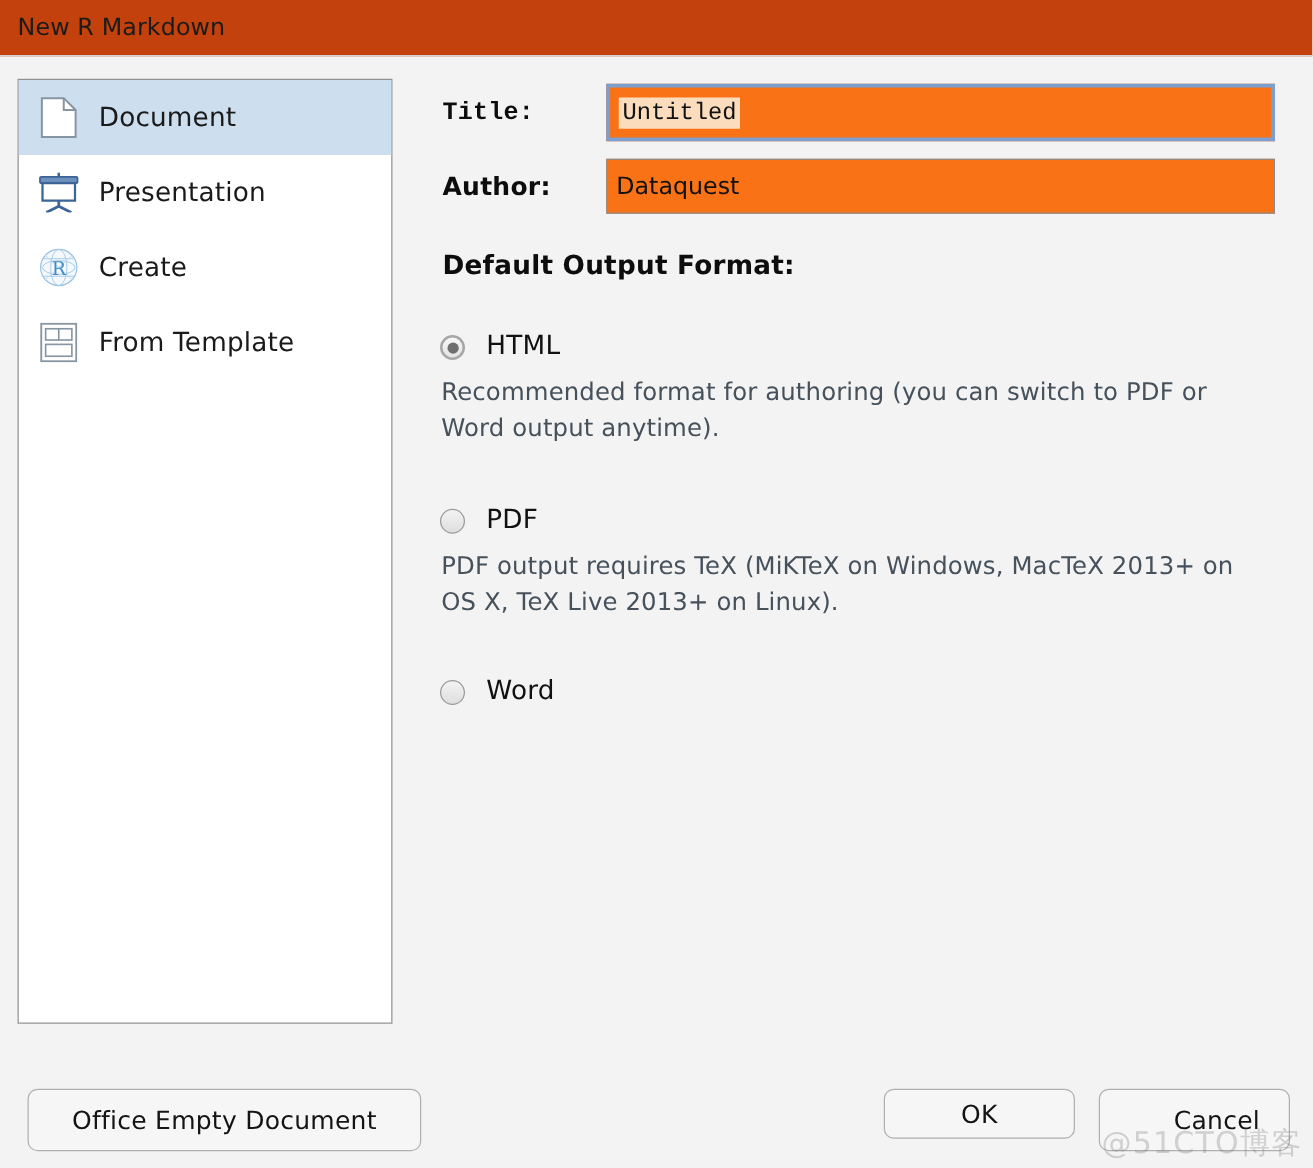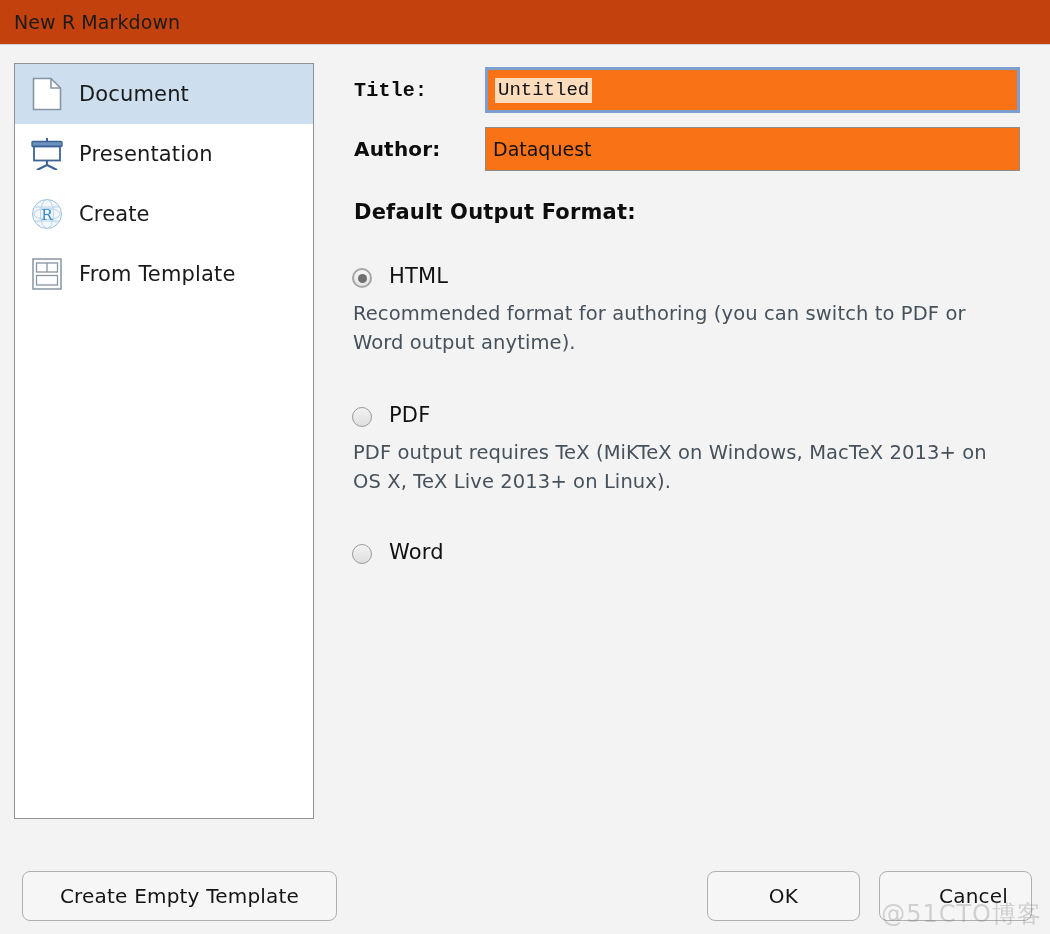--- a/index.html
+++ b/index.html
@@ -204,21 +204,21 @@
   #btn-create {
     left: 22px;
     top: 871px;
     width: 315px;
     height: 50px;
   }
   #btn-ok {
     left: 707px;
     top: 871px;
     width: 153px;
-    height: 50px;
+    height: 40px;
   }
   #btn-cancel {
     left: 879px;
     top: 871px;
     width: 153px;
     height: 50px;
     padding-left: 36px;
   }
 
   
@@ -333,17 +333,17 @@
     <div class="option" id="opt-word">
       <div class="option-head">
         <span class="radio"></span>
         <span class="option-label">Word</span>
       </div>
     </div>
 
   </div>
 </div>
 
-<div class="btn" id="btn-create">Create Empty Template</div>
+<div class="btn" id="btn-create">Office Empty Document</div>
 <div class="btn" id="btn-ok">OK</div>
 <div class="btn" id="btn-cancel">Cancel</div>
 
 <div id="watermark">@51CTO博客</div>
 
 </body></html>

